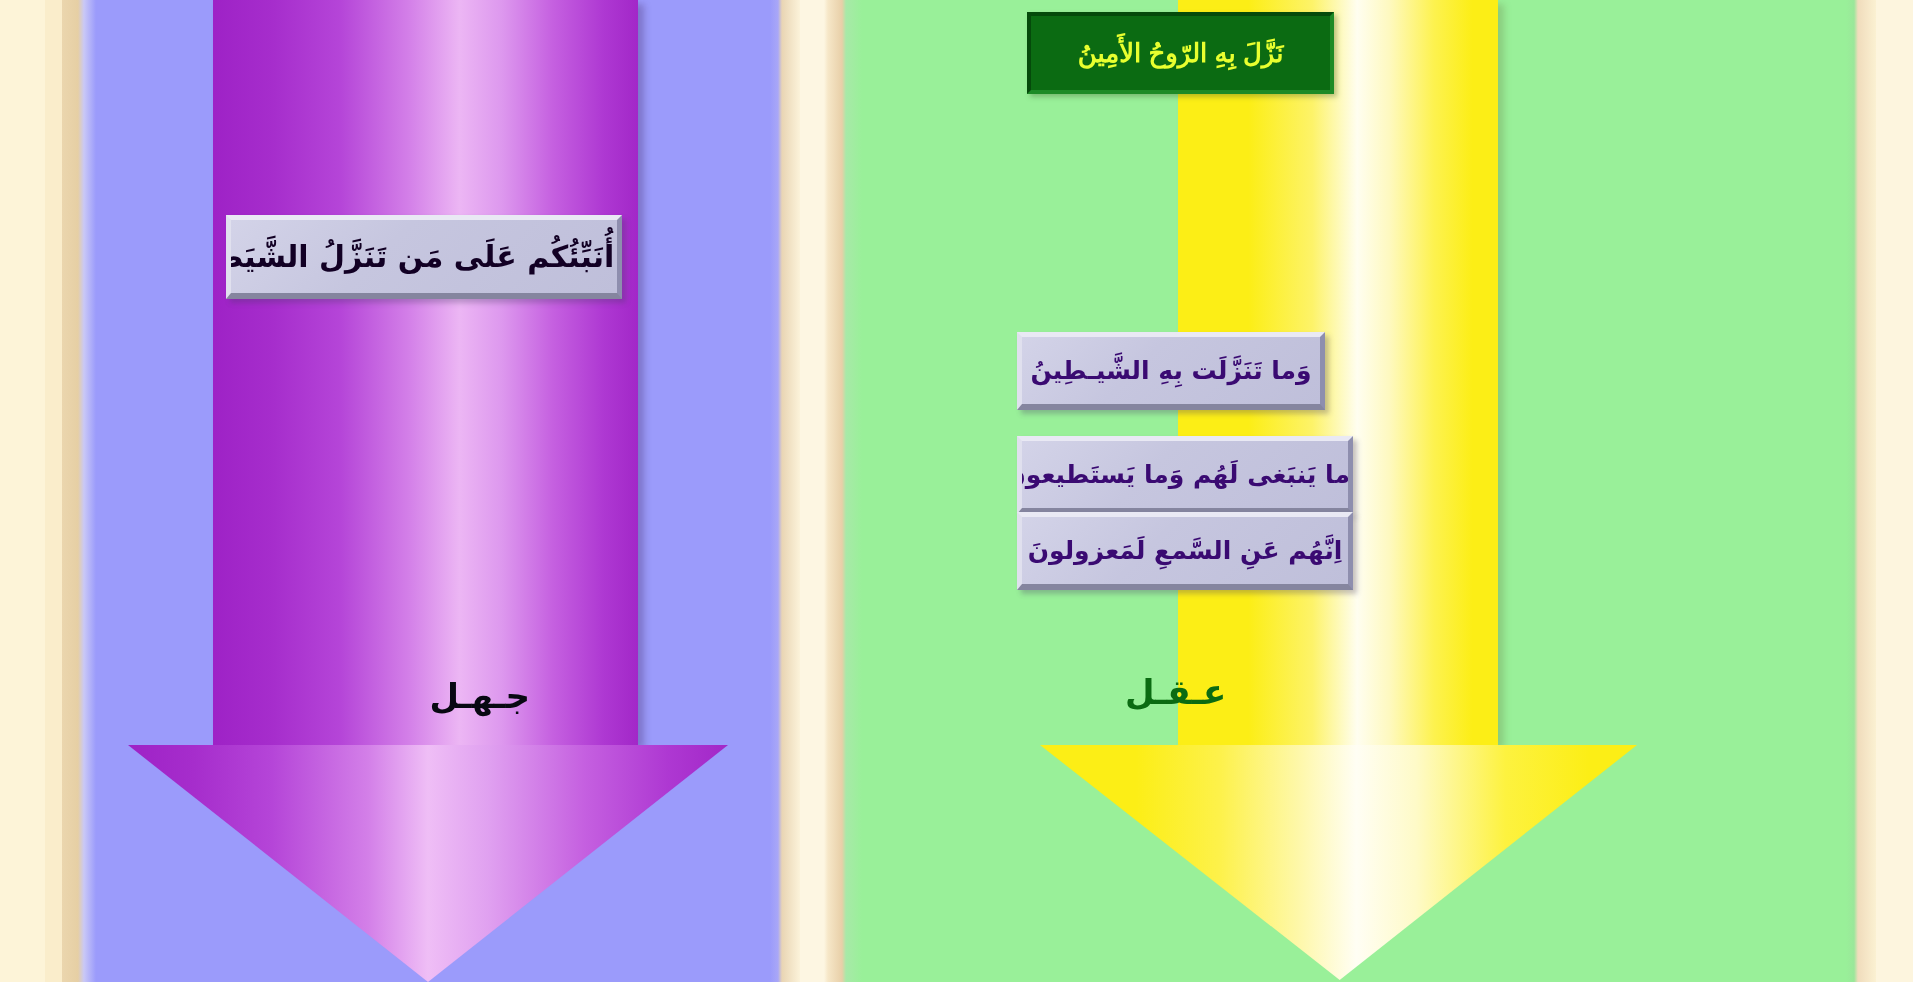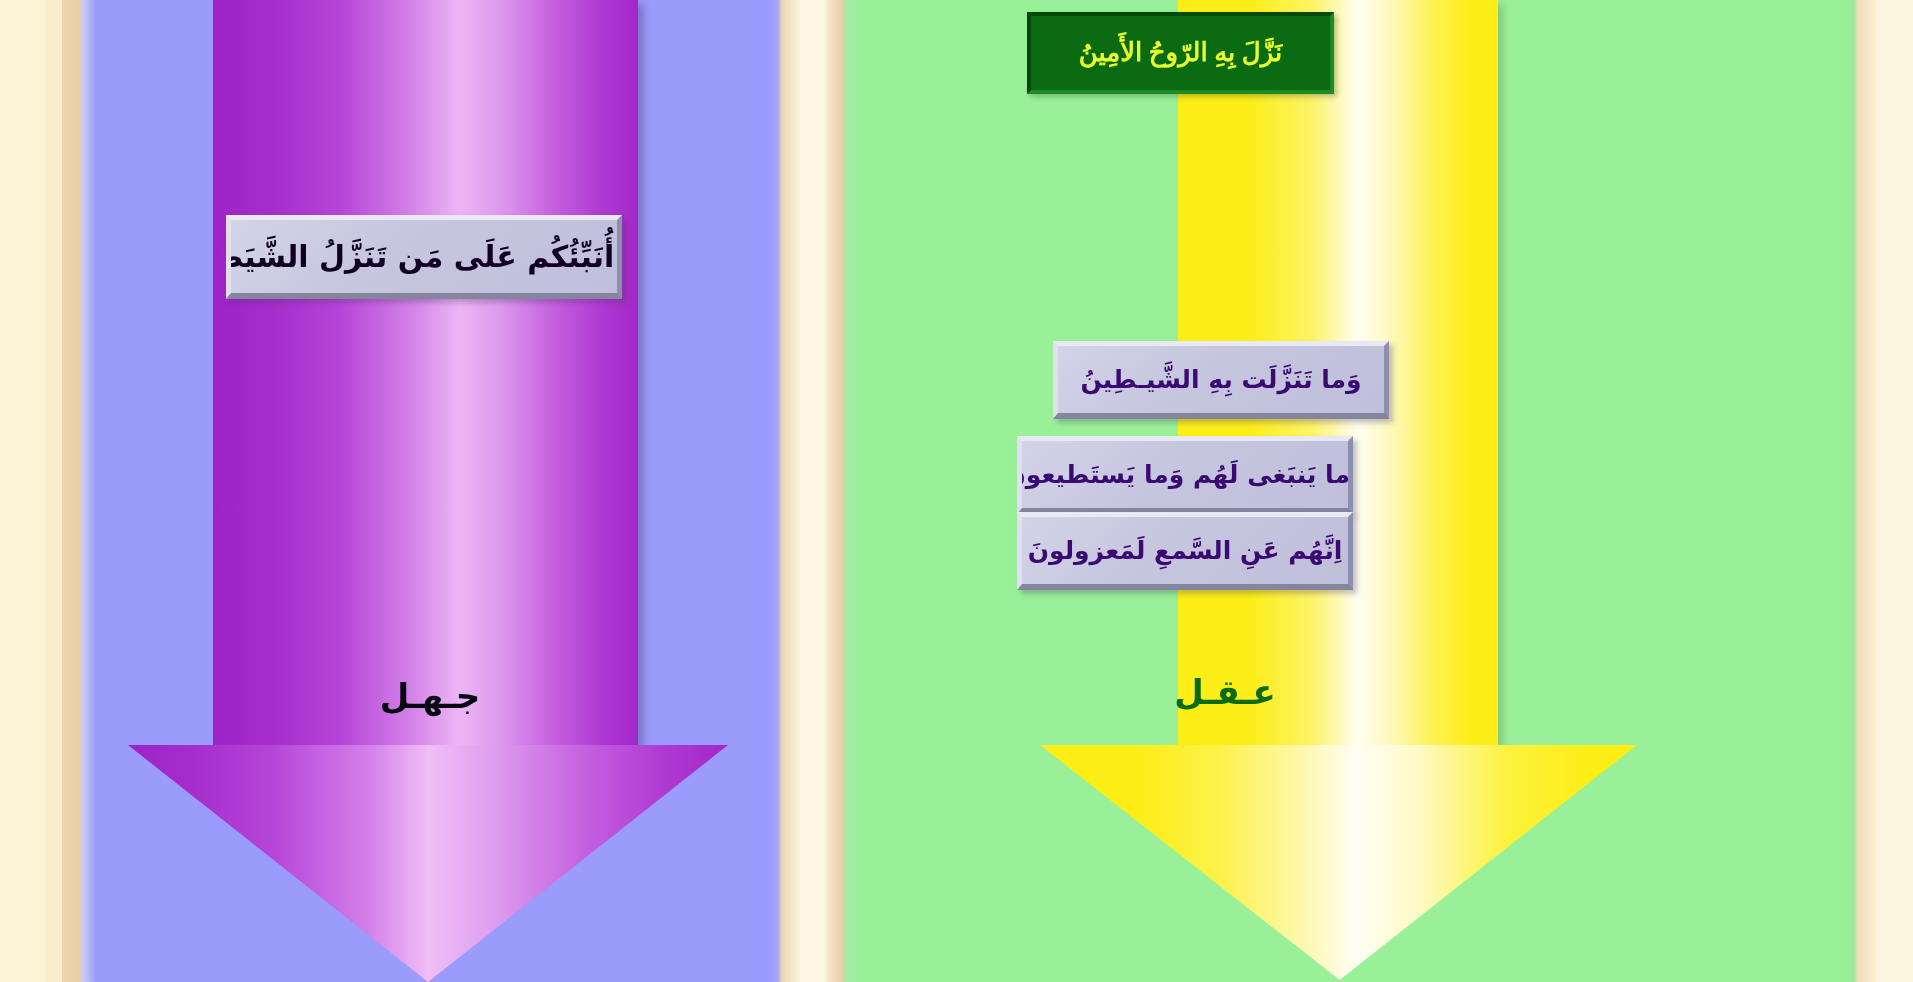--- a/index.html
+++ b/index.html
@@ -104,21 +104,21 @@
   }
 
   #plaque-jahl-verse {
     left: 226px; top: 215px; width: 396px; height: 84px;
   }
   #plaque-jahl-verse .arabic {
     font-size: 30px; color: #120024; font-weight: 700;
     letter-spacing: 0px;
   }
 
-  #plaque-aql-1 { left: 1017px; top: 341px; width: 336px; height: 78px; margin-left: 36px; }
+  #plaque-aql-1 { left: 1017px; top: 332px; width: 308px; height: 78px; }
   #plaque-aql-2 { left: 1017px; top: 436px; width: 336px; height: 78px; }
   #plaque-aql-3 { left: 1017px; top: 512px; width: 336px; height: 78px; }
   #plaque-aql-1 .arabic,
   #plaque-aql-2 .arabic,
   #plaque-aql-3 .arabic {
     font-size: 25px; color: #3A0A72; font-weight: 700;
   }
 
   
   #banner-aql-title {
@@ -128,40 +128,39 @@
     background: #0B6B12;
     border-top: 4px solid #054A0B;
     border-left: 4px solid #054A0B;
     border-right: 4px solid #1D8A26;
     border-bottom: 4px solid #1D8A26;
     display: flex; align-items: center; justify-content: center;
     direction: rtl; overflow: hidden;
     box-shadow: 3px 3px 5px rgba(60,90,40,0.35);
   }
   #banner-aql-title .arabic {
-    font-family: Liberation Serif, serif;
+    font-family: Liberation Sans, sans-serif;
     font-size: 26px; font-weight: 700;
     color: #E8FF2F; white-space: nowrap; line-height: 1;
   }
 
   
   .arrow-caption {
     position: absolute;
     direction: rtl; white-space: nowrap;
     font-family: "DejaVu Sans", sans-serif;
     font-weight: 700;
   }
   #caption-jahl {
     left: 330px; top: 676px; width: 200px;
-    text-align: center;
     font-size: 34px; color: #080812;
   }
   #caption-aql {
     left: 1125px; top: 672px; width: 200px;
-    text-align: center;
+    text-align: left;
     font-size: 34px; color: #0B6B12;
   }
 </style>
 </head>
 <body>
 
 <div class="bg-stripes"></div>
 
 <div class="arrow" id="arrow-jahl">
   <div class="shaft"></div>

